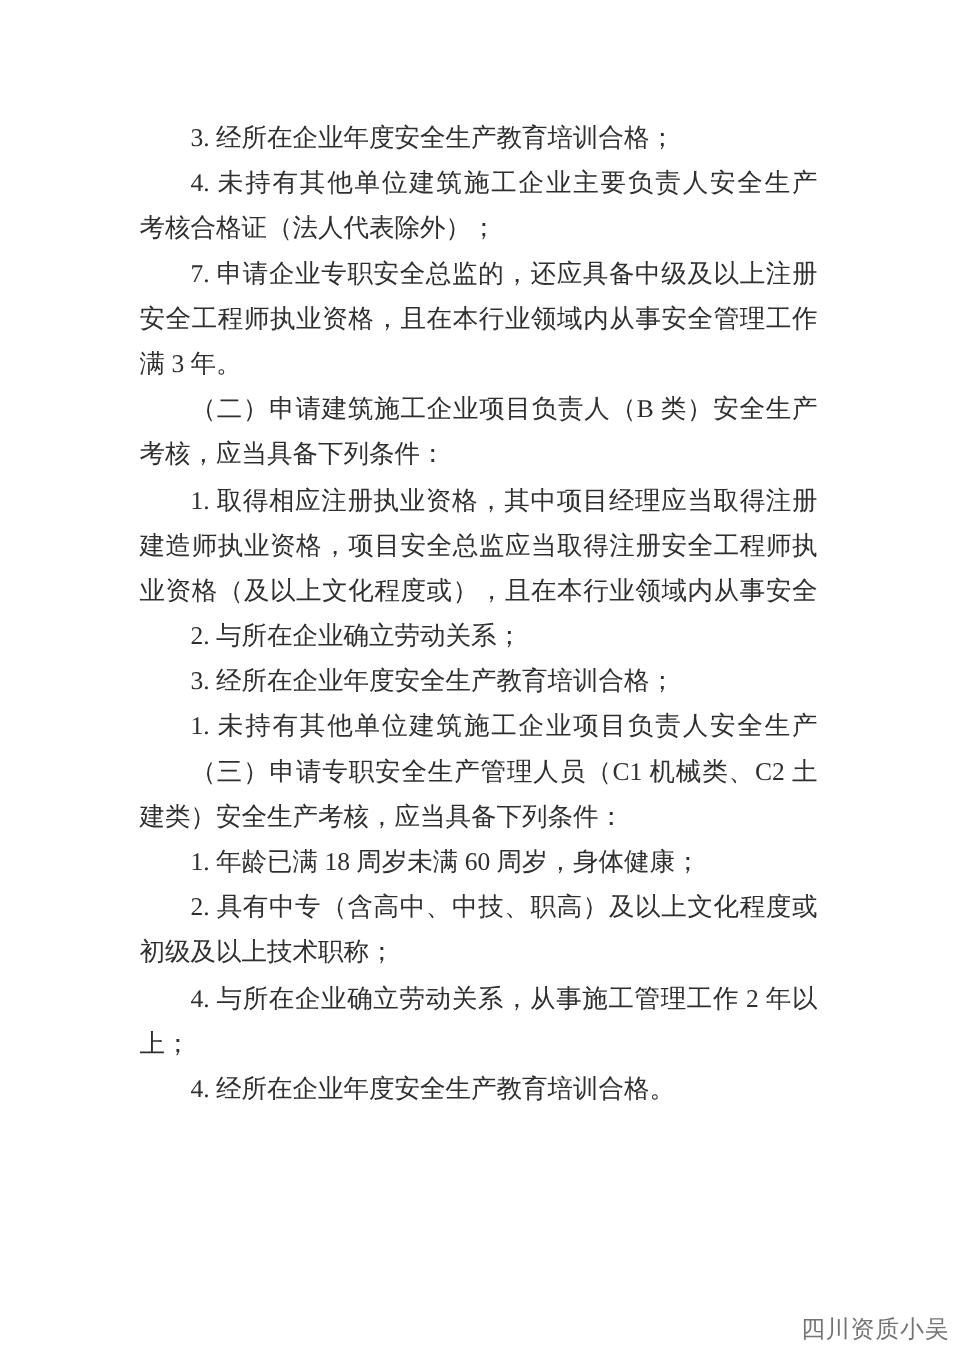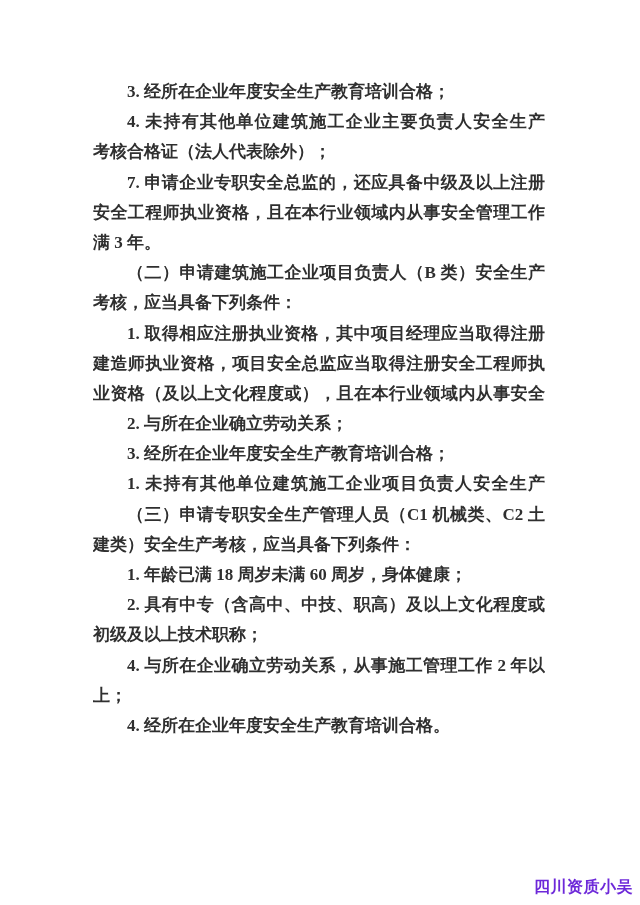--- a/index.html
+++ b/index.html
@@ -8,21 +8,20 @@
     height: 905px;
     background: #ffffff;
     position: relative;
     overflow: hidden;
     font-family: "Liberation Serif", "DejaVu Serif", serif;
   }
   .page {
     position: absolute;
     inset: 0;
     background: #ffffff;
-    font-weight: bold;
   }
   .doc-body {
     position: absolute;
     left: 93px;
     top: 77px;
     width: 452px;
     font-size: 17px;
     color: #2f2f2f;
   }
   .line {
@@ -41,21 +40,21 @@
   }
   .watermark {
     position: absolute;
     top: 876px;
     right: 7px;
     height: 22px;
     line-height: 22px;
     font-family: "Liberation Sans", "DejaVu Sans", sans-serif;
     font-size: 16px;
     letter-spacing: 0.5px;
-    color: #6d28d9;
+    color: #737373;
     user-select: none;
   }
 </style>
 </head>
 <body>
 
 <div class="page">
   <div class="doc-body">
       <div class="line first">3. 经所在企业年度安全生产教育培训合格；</div>
       <div class="line first fill">4. 未持有其他单位建筑施工企业主要负责人安全生产</div>

